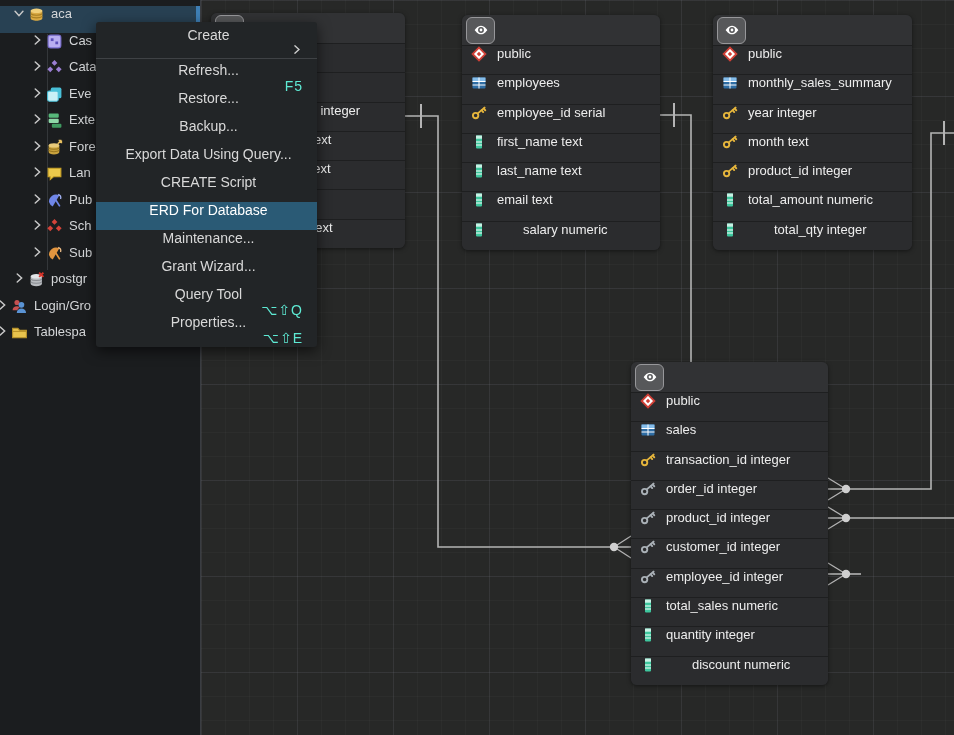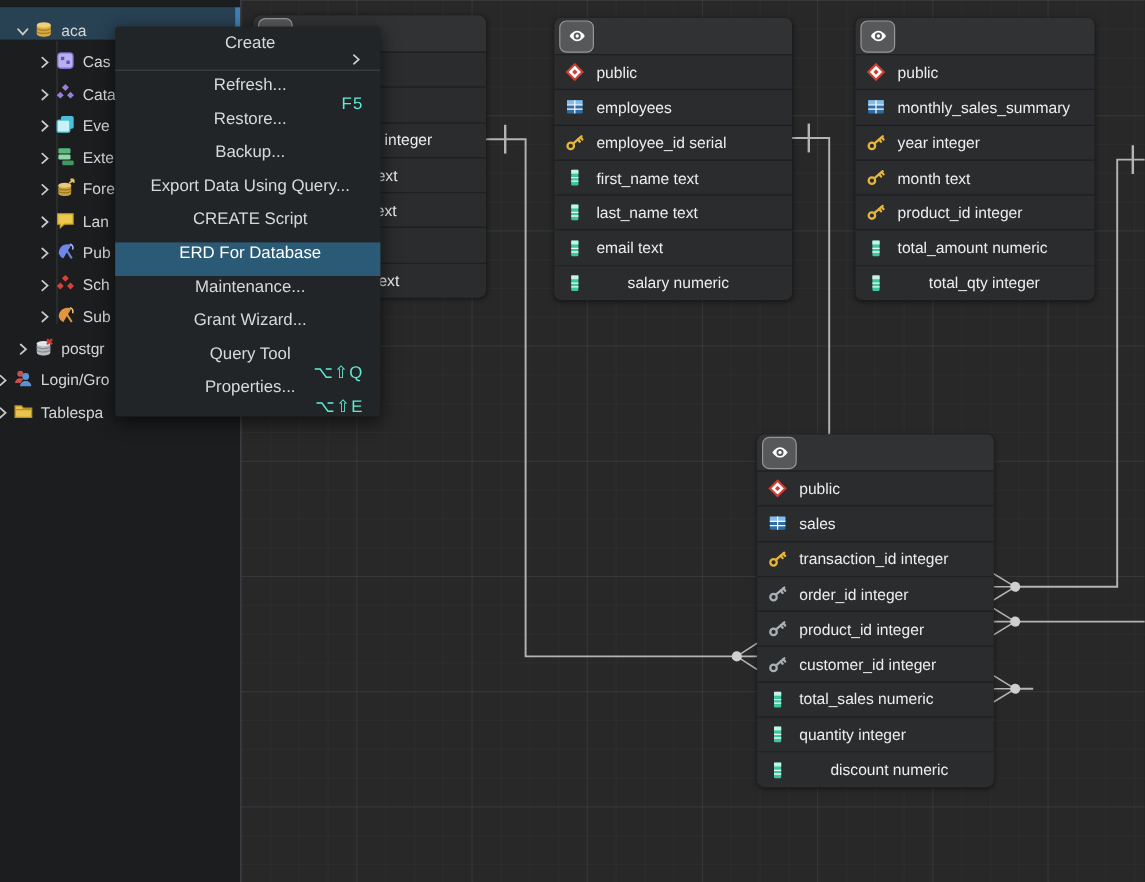--- a/index.html
+++ b/index.html
@@ -3,21 +3,21 @@
 <meta charset="utf-8">
 <style>
   html,body{margin:0;padding:0;background:#1b1d1f;}
   .screen{position:relative;width:954px;height:735px;overflow:hidden;
           font-family:"Liberation Sans","DejaVu Sans",sans-serif;background:#272827;}
 
   
   .sidebar{position:absolute;left:0;top:0;width:200px;height:735px;background:#1b1d1f;z-index:10;}
   .tree{position:absolute;left:0;top:6px;right:0;}
   .tree-guide{position:absolute;left:47px;top:34px;width:1px;height:236px;background:#34373a;}
-  .tree-row{position:relative;height:26.5px;display:flex;align-items:flex-end;color:#d4d6d8;
+  .tree-row{position:relative;height:26.5px;display:flex;align-items:flex-start;color:#d4d6d8;
             font-size:13px;white-space:nowrap;overflow:hidden;}
   .tree-row.sel{background:#284153;}
   .sel-bar{position:absolute;right:0;top:0;width:4px;height:100%;background:#3e7fb5;}
   .chev{width:14px;height:14px;flex:0 0 14px;display:flex;align-items:center;justify-content:center;}
   .depth0{padding-left:0;} .depth0 .chev{margin-left:-5px;}
   .depth1{padding-left:12px;} .depth2{padding-left:30px;}
   .ticon{width:17px;height:17px;flex:0 0 17px;margin:0 6px 0 2px;display:flex;align-items:center;justify-content:center;}
   .ticon svg{width:17px;height:17px;}
 
   
@@ -33,21 +33,21 @@
   .links{position:absolute;left:0;top:0;z-index:1;}
   .links path,.links line{stroke:#b4b4b4;fill:none;}
 
   
   .erd-table{position:absolute;z-index:2;border-radius:6px;background:#2b2c2e;
              box-shadow:0 1px 4px rgba(0,0,0,.5);font-size:13px;color:#ededed;}
   .erd-head{height:30px;background:#313234;border-radius:6px 6px 0 0;display:flex;align-items:center;padding-left:4px;}
   .eye-btn{width:27px;height:25px;background:#57585a;border:1px solid #97979a;border-radius:6px;
            display:flex;align-items:center;justify-content:center;}
   .eye-btn svg{width:18px;height:18px;}
-  .erd-row{height:28.3px;display:flex;align-items:center;gap:10px;padding-left:9px;
+  .erd-row{height:28.3px;display:flex;align-items:flex-start;gap:10px;padding-left:9px;
            background:#2b2c2e;border-top:1px solid #1e1f20;}
   .erd-row:last-child{border-radius:0 0 6px 6px;gap:36px;}
   .ricon{width:16px;height:16px;flex:0 0 16px;display:flex;}
   .ricon svg{width:16px;height:16px;}
 
   
   .context-menu{position:absolute;left:96px;top:22px;width:221px;z-index:50;background:#222527;
                 border-radius:3px;box-shadow:0 4px 14px rgba(0,0,0,.6);padding:5px 0;
                 font-size:14px;color:#d9d9d9;}
   .menu-item{height:28px;display:flex;align-items:center;padding:0 14px 0 18px;white-space:nowrap;flex-direction:column;}
@@ -636,20 +636,32 @@
                   <path d="M6.8 8.4 L13.6 2.6"></path>
                   <path d="M10.6 5.2l1.6 1.9M12.7 3.4l1.6 1.9"></path>
                 </g>
               </svg>
             </span>
             <span>customer_id integer</span>
           </div>
           <div class="erd-row">
             <span class="ricon">
               <svg viewBox="0 0 16 16">
+                <g fill="none" stroke="#a9b0b6" stroke-width="1.9" stroke-linecap="round">
+                  <circle cx="4.6" cy="10.6" r="2.7"></circle>
+                  <path d="M6.8 8.4 L13.6 2.6"></path>
+                  <path d="M10.6 5.2l1.6 1.9M12.7 3.4l1.6 1.9"></path>
+                </g>
+              </svg>
+            </span>
+            <span>employee_id integer</span>
+          </div>
+          <div class="erd-row">
+            <span class="ricon">
+              <svg viewBox="0 0 16 16">
                 <rect x="5" y="1.5" width="6" height="13" rx="1" fill="#3ec79e"></rect>
                 <rect x="5" y="1.5" width="6" height="3.2" fill="#c8f2e5"></rect>
                 <line x1="5" y1="8" x2="11" y2="8" stroke="#eafaf4" stroke-width="1.1"></line>
                 <line x1="5" y1="11" x2="11" y2="11" stroke="#eafaf4" stroke-width="1.1"></line>
               </svg>
             </span>
             <span>total_sales numeric</span>
           </div>
           <div class="erd-row">
             <span class="ricon">

